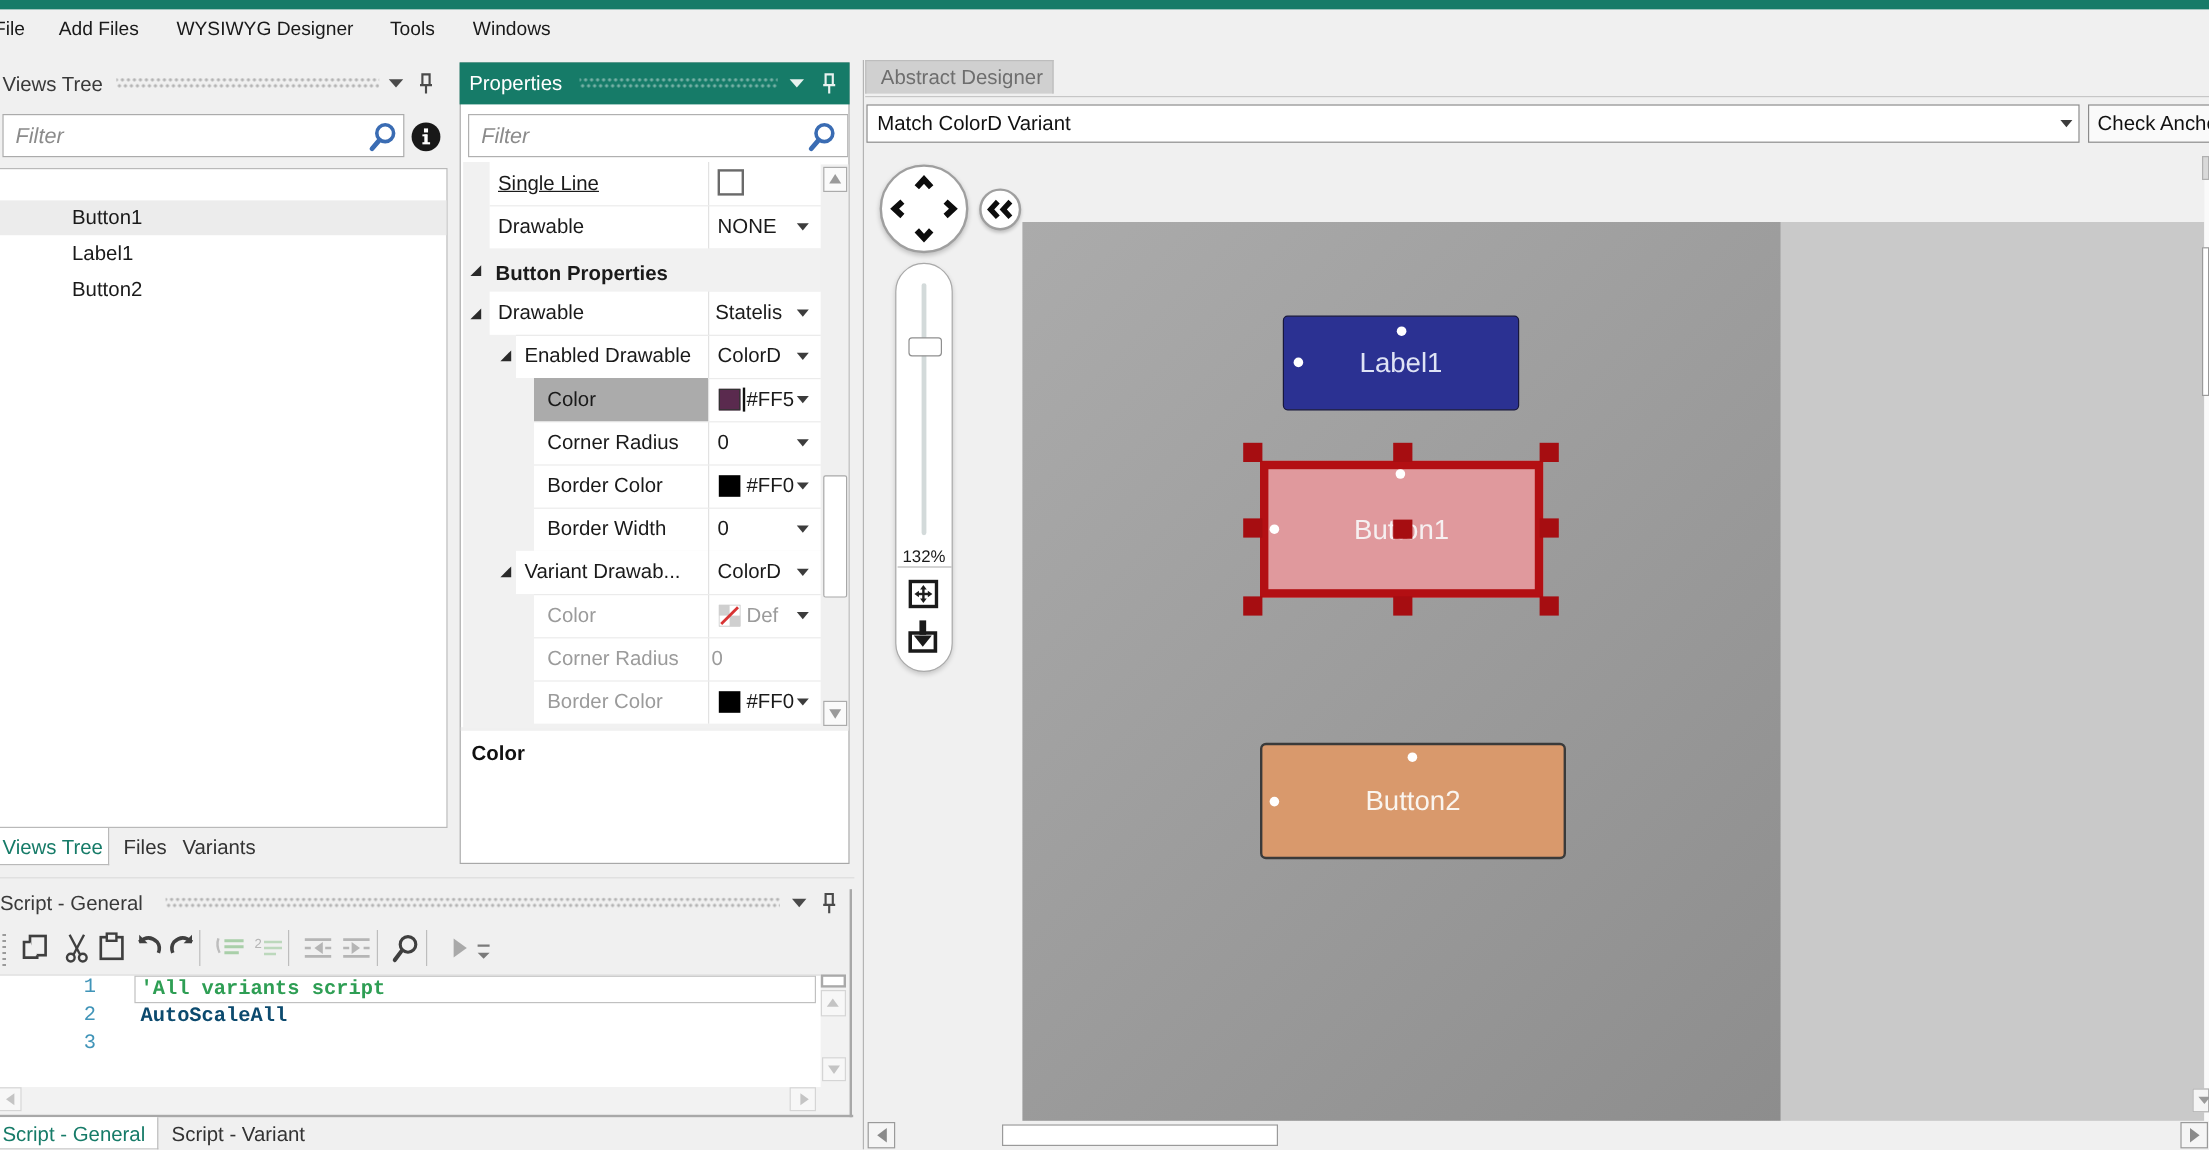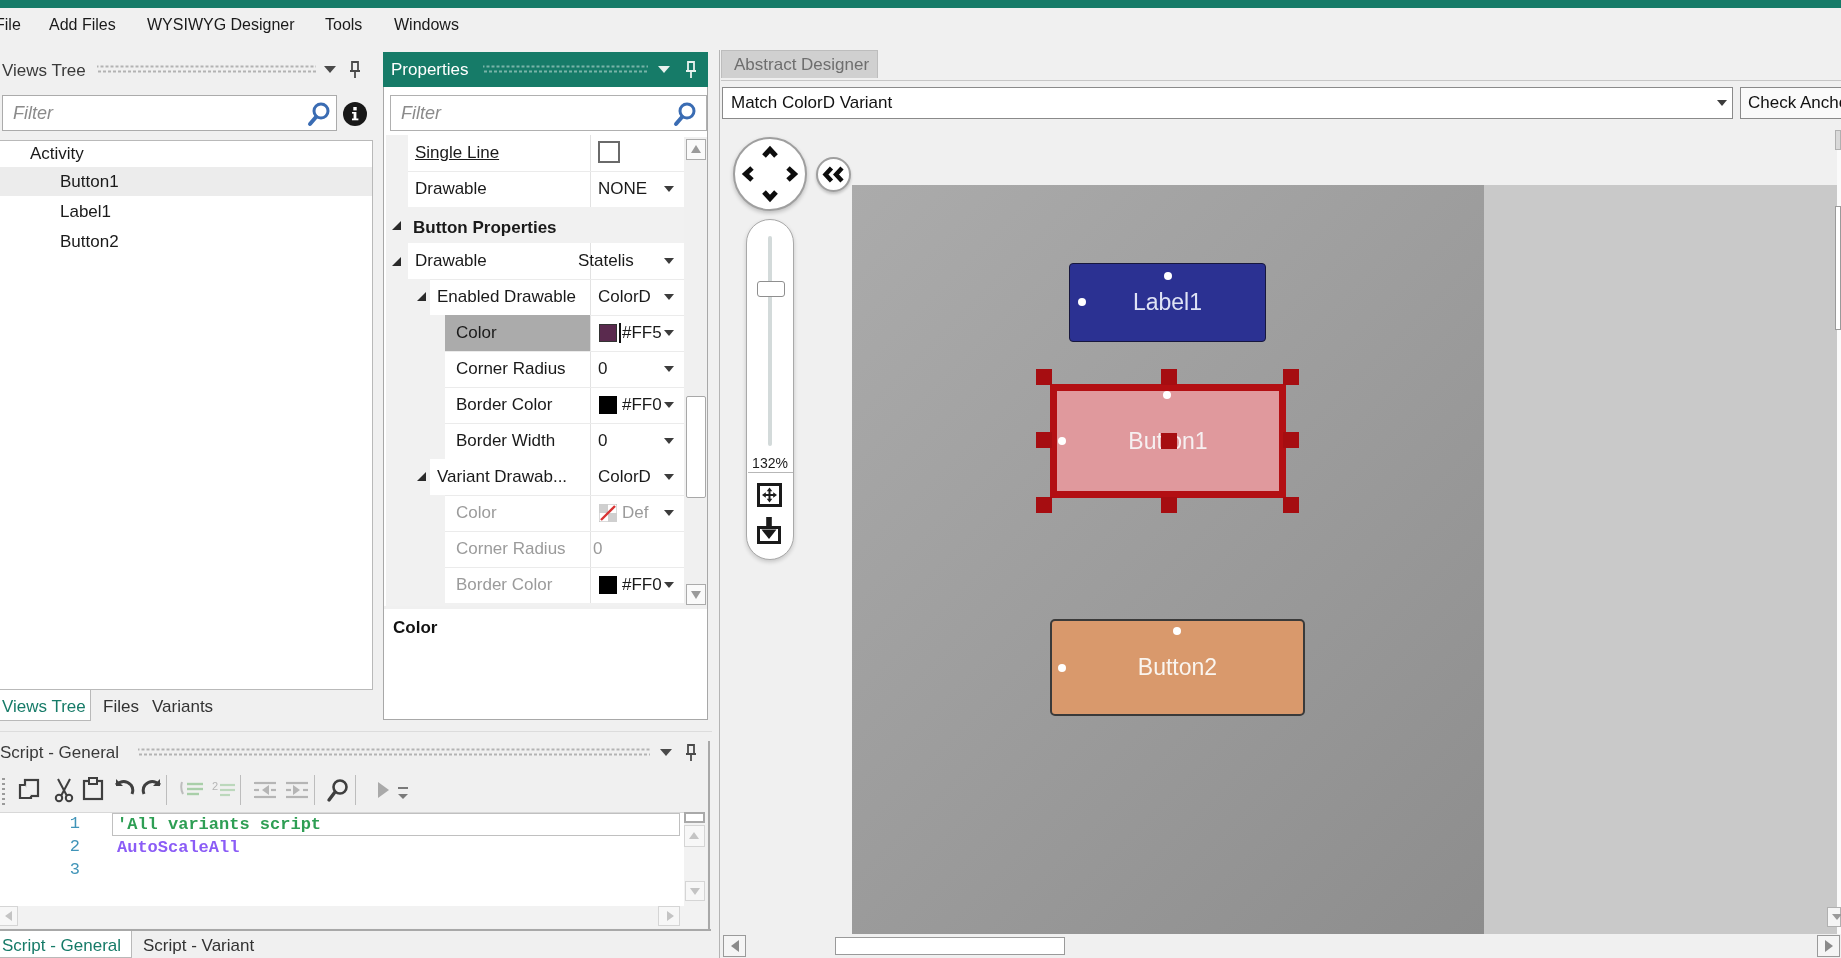--- a/index.html
+++ b/index.html
@@ -52,21 +52,20 @@
     <g fill="#fff">
       <rect x="10.3" y="5" width="3.4" height="3.4"></rect>
       <rect x="9" y="10" width="4" height="1.6"></rect>
       <rect x="10.6" y="10" width="2.8" height="8"></rect>
       <rect x="9" y="16.5" width="6.4" height="1.8"></rect>
     </g>
   </svg>
 
   <div class="abs" style="left:-2px;top:140px;width:375px;height:550px;background:#fff;border:1px solid #b9b9b9;"></div>
   <div class="abs" style="left:0px;top:167px;width:372px;height:29px;background:#ececec;"></div>
-  <div class="abs" style="left:30px;top:141px;width:340px;height:26px;line-height:26px;font-size:17px;color:#1a1a1a;">Activity</div>
   <div class="abs" style="left:60px;top:168px;width:310px;height:27px;line-height:27px;font-size:17px;color:#1a1a1a;">Button1</div>
   <div class="abs" style="left:60px;top:198px;width:310px;height:27px;line-height:27px;font-size:17px;color:#1a1a1a;">Label1</div>
   <div class="abs" style="left:60px;top:228px;width:310px;height:27px;line-height:27px;font-size:17px;color:#1a1a1a;">Button2</div>
 
   <div class="abs" style="left:-2px;top:690px;width:93px;height:31px;background:#fff;border:1px solid #b9b9b9;border-top:none;"></div>
   <div class="abs" style="left:2px;top:697px;font-size:17px;color:#167b68;">Views Tree</div>
   <div class="abs" style="left:103px;top:697px;font-size:17px;color:#333;">Files</div>
   <div class="abs" style="left:152px;top:697px;font-size:17px;color:#333;">Variants</div>
   <div class="abs" style="left:0;top:731px;width:712px;height:1px;background:#dcdcdc;"></div>
 
@@ -111,21 +110,21 @@
 
   <div class="abs glbl" style="left:415px;top:171px;">Drawable</div>
   <div class="abs gval" style="left:598px;top:171px;">NONE</div>
   <div class="abs ddarrow" style="left:664px;top:186px;"></div>
 
   <div class="abs exp" style="left:392px;top:221px;"></div>
   <div class="abs glbl" style="left:413px;top:210px;font-weight:bold;">Button Properties</div>
 
   <div class="abs exp" style="left:392px;top:257px;"></div>
   <div class="abs glbl" style="left:415px;top:243px;">Drawable</div>
-  <div class="abs gval" style="left:578px;top:243px;">Statelis</div>
+  <div class="abs gval" style="left:596px;top:243px;">Statelis</div>
   <div class="abs ddarrow" style="left:664px;top:258px;"></div>
 
   <div class="abs exp" style="left:417px;top:292px;"></div>
   <div class="abs glbl" style="left:437px;top:279px;">Enabled Drawable</div>
   <div class="abs gval" style="left:598px;top:279px;">ColorD</div>
   <div class="abs ddarrow" style="left:664px;top:294px;"></div>
 
   <div class="abs" style="left:445px;top:315px;width:145px;height:36px;background:#ababab;"></div>
   <div class="abs glbl" style="left:456px;top:315px;">Color</div>
   <div class="abs" style="left:599px;top:324px;width:18px;height:18px;background:#5a2a4e;border:1px solid #333;"></div>
@@ -260,21 +259,21 @@
     <path d="M2 8 l5 5 l5 -5 z" fill="#7a7a7a"></path>
       <line x1="2" y1="2" x2="12" y2="2" stroke="#7a7a7a" stroke-width="2"></line>
   </svg>
 
   <div class="abs" style="left:0px;top:812px;width:684px;height:94px;background:#fff;border-top:1px solid #d8d8d8;"></div>
   <div class="abs" style="left:112px;top:813px;width:568px;height:23px;background:#fff;border:1px solid #c0c0c0;"></div>
   <div class="abs mono" style="left:0px;top:814px;width:80px;text-align:right;font-size:17px;color:#4094b8;">1</div>
   <div class="abs mono" style="left:0px;top:837px;width:80px;text-align:right;font-size:17px;color:#4094b8;">2</div>
   <div class="abs mono" style="left:0px;top:860px;width:80px;text-align:right;font-size:17px;color:#4094b8;">3</div>
   <div class="abs mono" style="left:117px;top:815px;font-size:17px;font-weight:bold;color:#2e9e54;">'All variants script</div>
-  <div class="abs mono" style="left:117px;top:838px;font-size:17px;font-weight:bold;color:#8b5cf6;">AutoScaleAll</div>
+  <div class="abs mono" style="left:117px;top:838px;font-size:17px;font-weight:bold;color:#0c4a6e;">AutoScaleAll</div>
 
   <div class="abs" style="left:684px;top:812px;width:23px;height:94px;background:#f2f2f2;"></div>
   <div class="abs" style="left:684px;top:812px;width:21px;height:11px;background:#fff;border:2px solid #a9a9a9;"></div>
   <div class="abs" style="left:684px;top:825px;width:21px;height:22px;background:#f7f7f7;border:1px solid #d5d5d5;"></div>
   <div class="abs hdrarrow" style="left:689px;top:832px;border-top:none;border-bottom:7px solid #c4c4c4;border-left-width:5px;border-right-width:5px;"></div>
   <div class="abs" style="left:685px;top:881px;width:20px;height:20px;background:#f7f7f7;border:1px solid #d5d5d5;"></div>
   <div class="abs hdrarrow" style="left:690px;top:888px;border-top:7px solid #c4c4c4;border-left-width:5px;border-right-width:5px;"></div>
 
   <div class="abs" style="left:0px;top:906px;width:707px;height:22px;background:#f2f2f2;"></div>
   <div class="abs" style="left:-3px;top:906px;width:21px;height:20px;background:#f7f7f7;border:1px solid #d5d5d5;"></div>

